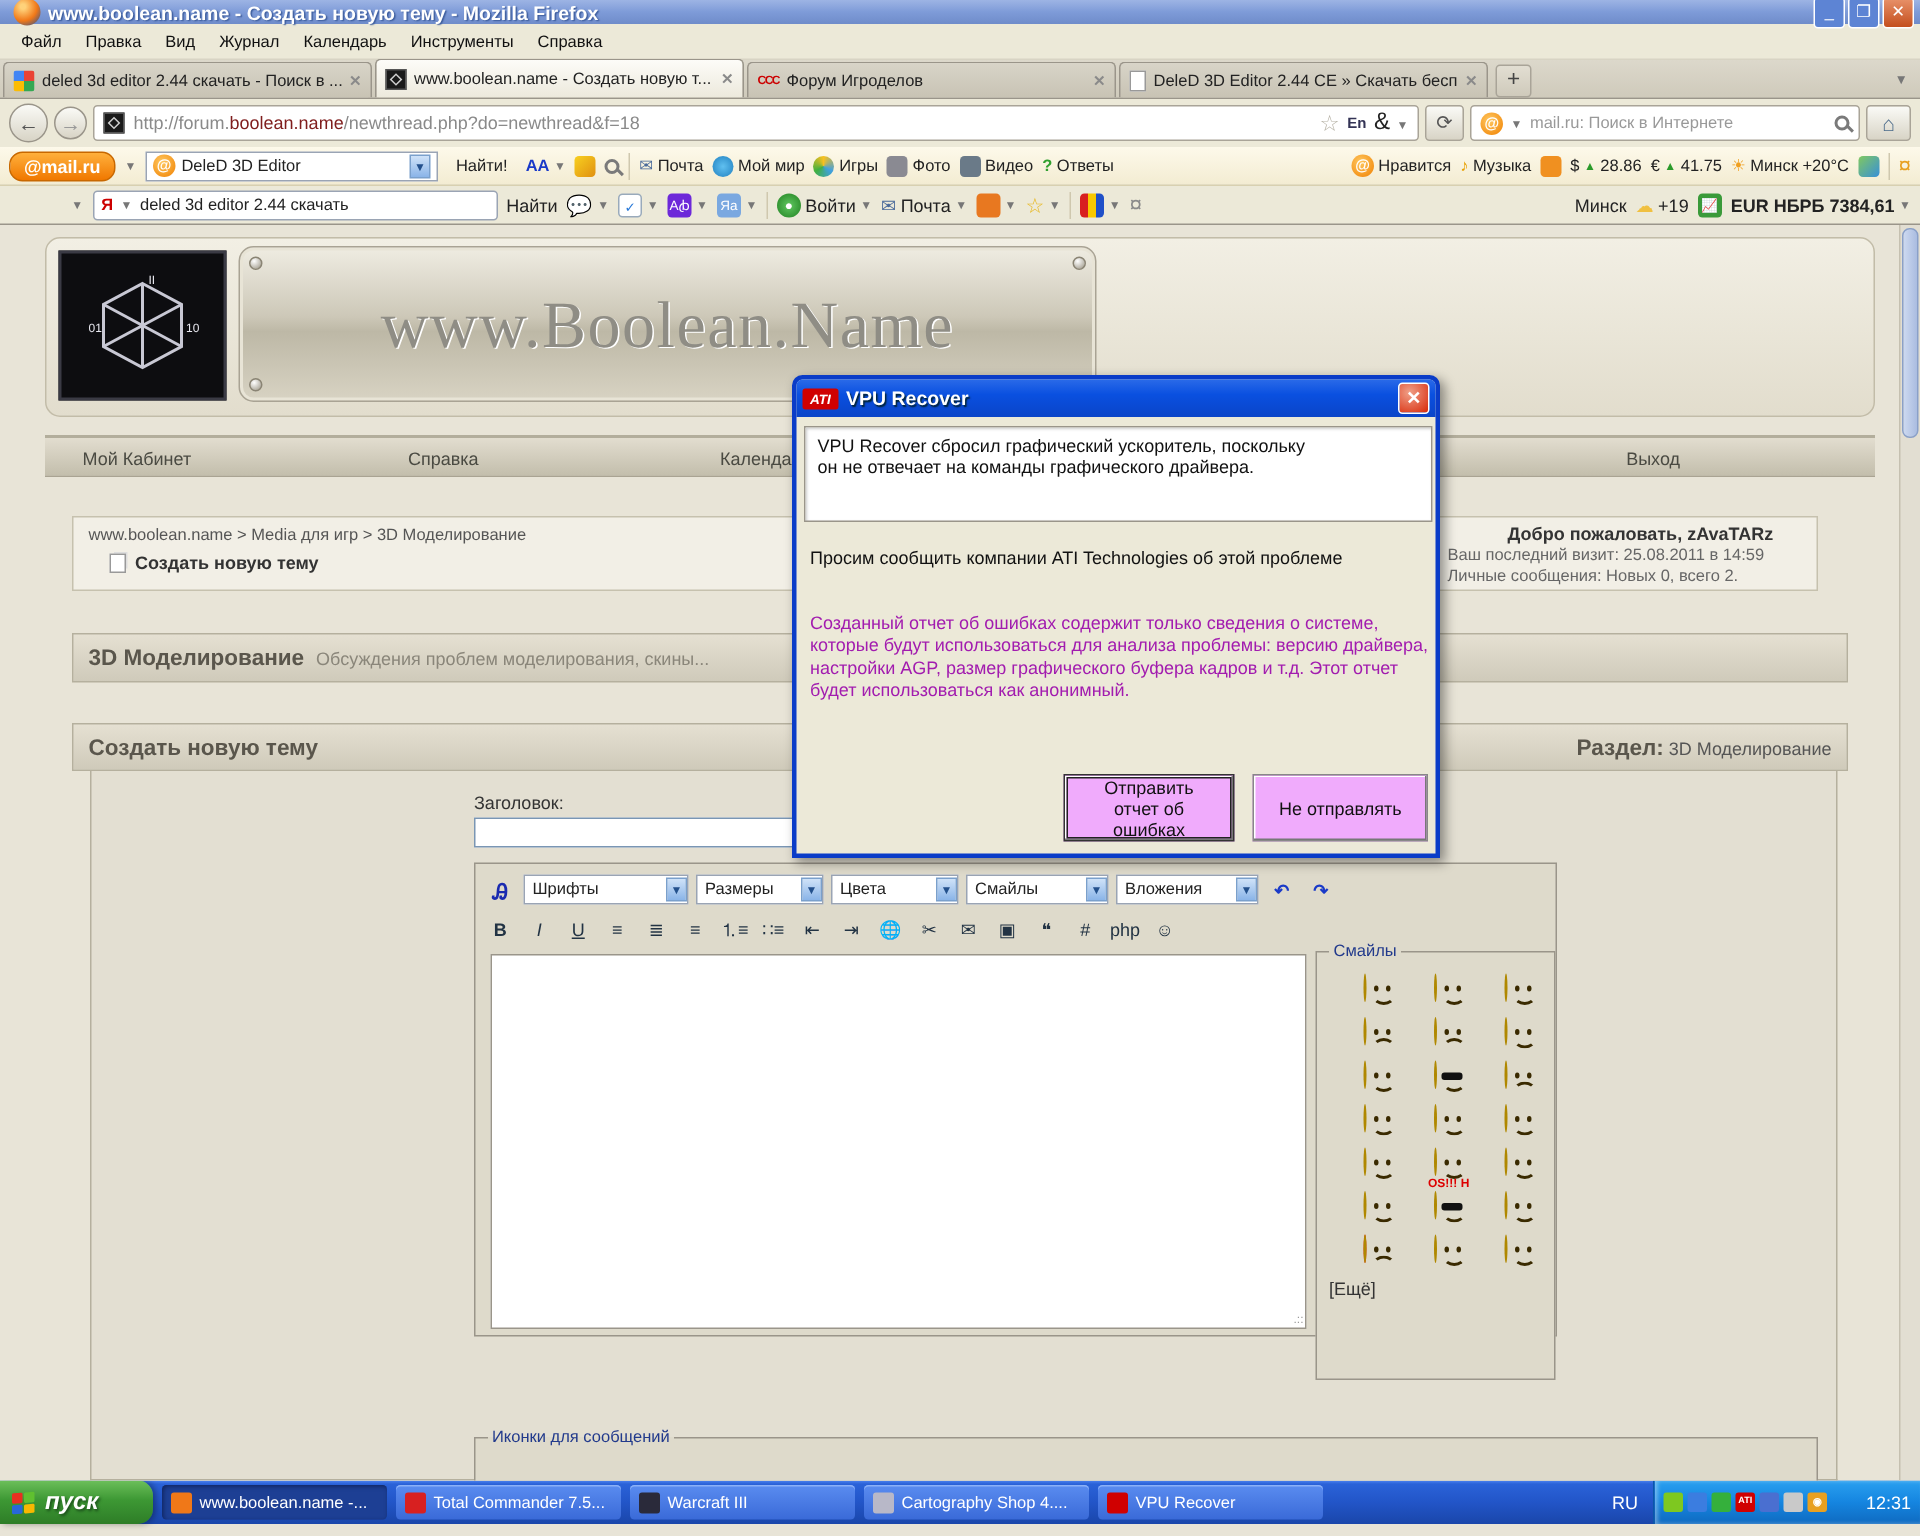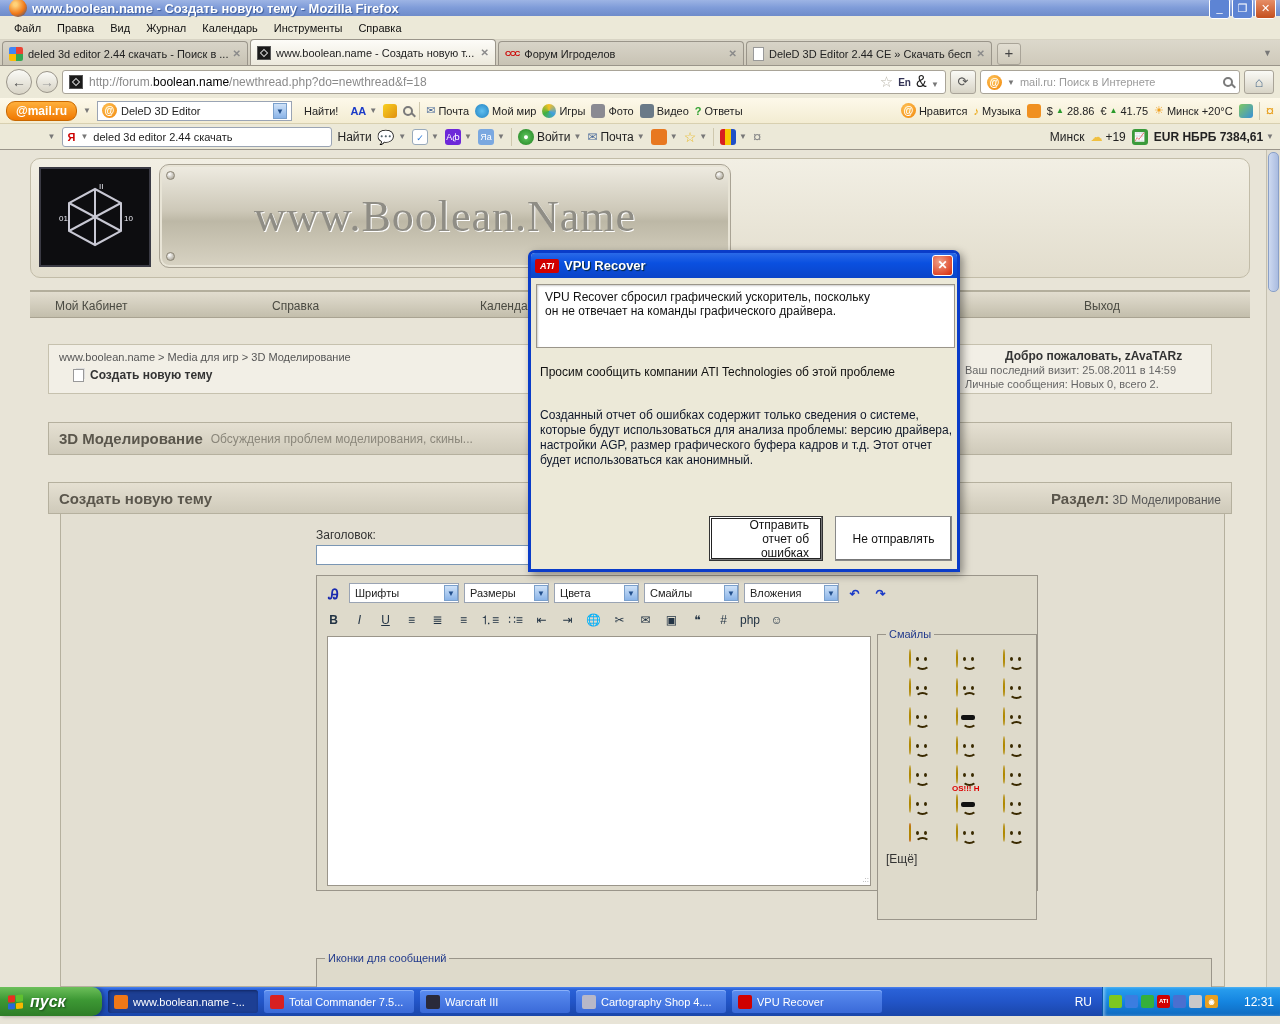--- a/index.html
+++ b/index.html
@@ -159,24 +159,24 @@
     display:flex; align-items:center; padding:0 4px; gap:5px; }
   .dlg-title .txt { color:#fff; font-weight:bold; font-size:13px; text-shadow:1px 1px 1px #023; flex:1; }
   .ati-badge { width:24px; height:14px; background:#d00000; border-radius:2px; color:#fff;
     font-size:9px; font-weight:bold; font-style:italic; text-align:center; line-height:14px; }
   .dlg-close { width:21px; height:21px; border:1px solid #fff; border-radius:3px; color:#fff; font-weight:bold;
     background:radial-gradient(circle at 35% 30%,#f0a088,#d82808); text-align:center; line-height:19px; font-size:12px; }
   .dlg-msgbox { position:absolute; left:5px; top:31px; width:419px; height:64px; background:#fff;
     border:1px solid #9a958a; box-shadow:inset 1px 1px 2px #ccc; font-size:12px; color:#111;
     padding:5px 8px; white-space:pre-line; }
   .dlg-info { position:absolute; left:9px; top:112px; font-size:12px; color:#111; }
-  .dlg-para { position:absolute; left:9px; top:155px; width:412px; font-size:12px; color:#0f172a; line-height:15px; }
-  .dlg-btn { position:absolute; height:45px; background:#ffffff; border:1px solid #888;
+  .dlg-para { position:absolute; left:9px; top:155px; width:412px; font-size:12px; color:#a21caf; line-height:15px; }
+  .dlg-btn { position:absolute; height:45px; background:#f0abfc; border:1px solid #888;
     box-shadow:inset -1px -1px 0 #777, inset 1px 1px 0 #fff; font-size:12px; color:#111;
-    display:flex; align-items:center; justify-content:center; text-align:right; padding:0 13px;
+    display:flex; align-items:center; justify-content:center; text-align:center; padding:0 13px;
     font-family:"Liberation Sans", sans-serif; }
   .dlg-btn.default { outline:1px solid #222; outline-offset:-3px; border-color:#333; }
 
   
   .taskbar { height:29px; background:linear-gradient(180deg,#4b82f0 0%,#2a62d8 8%,#2255c8 50%,#1a46aa 100%);
     display:flex; align-items:stretch; }
   .startbtn { width:102px; border-radius:0 10px 10px 0;
     background:linear-gradient(180deg,#6cbf5a 0%,#3d9834 45%,#2e7d27 100%);
     display:flex; align-items:center; gap:6px; padding-left:8px;
     color:#fff; font-weight:bold; font-style:italic; font-size:16px; text-shadow:1px 1px 2px #1a4a1a;
@@ -247,21 +247,21 @@
   <div class="newtab">+</div>
   <div class="tablist-arrow">▼</div>
 </div>
 
 <div class="navbar">
   <div class="navcircle">←</div>
   <div class="navcircle fwd">→</div>
   <div class="urlbar">
     <span class="bool-fav"></span>
     <span>
-      <span style="color:#8a8a8a">http://forum.</span><span style="color:#000000">boolean.name</span><span style="color:#8a8a8a">/newthread.php?do=newthread&amp;f=18</span>
+      <span style="color:#8a8a8a">http://forum.</span><span style="color:#7f1d1d">boolean.name</span><span style="color:#8a8a8a">/newthread.php?do=newthread&amp;f=18</span>
     </span>
     <span class="addons">
       <span style="font-size:15px;color:#b8b4a8">☆</span>
       <span style="font-size:10px;font-weight:bold;color:#335">En</span>
       <span style="font-size:16px;color:#222"><span>&amp;</span> <span class="caret">▼</span></span>
     </span>
   </div>
   <div class="reloadbtn">⟳</div>
   <div class="searchbox">
     <span class="atmail">@</span>

